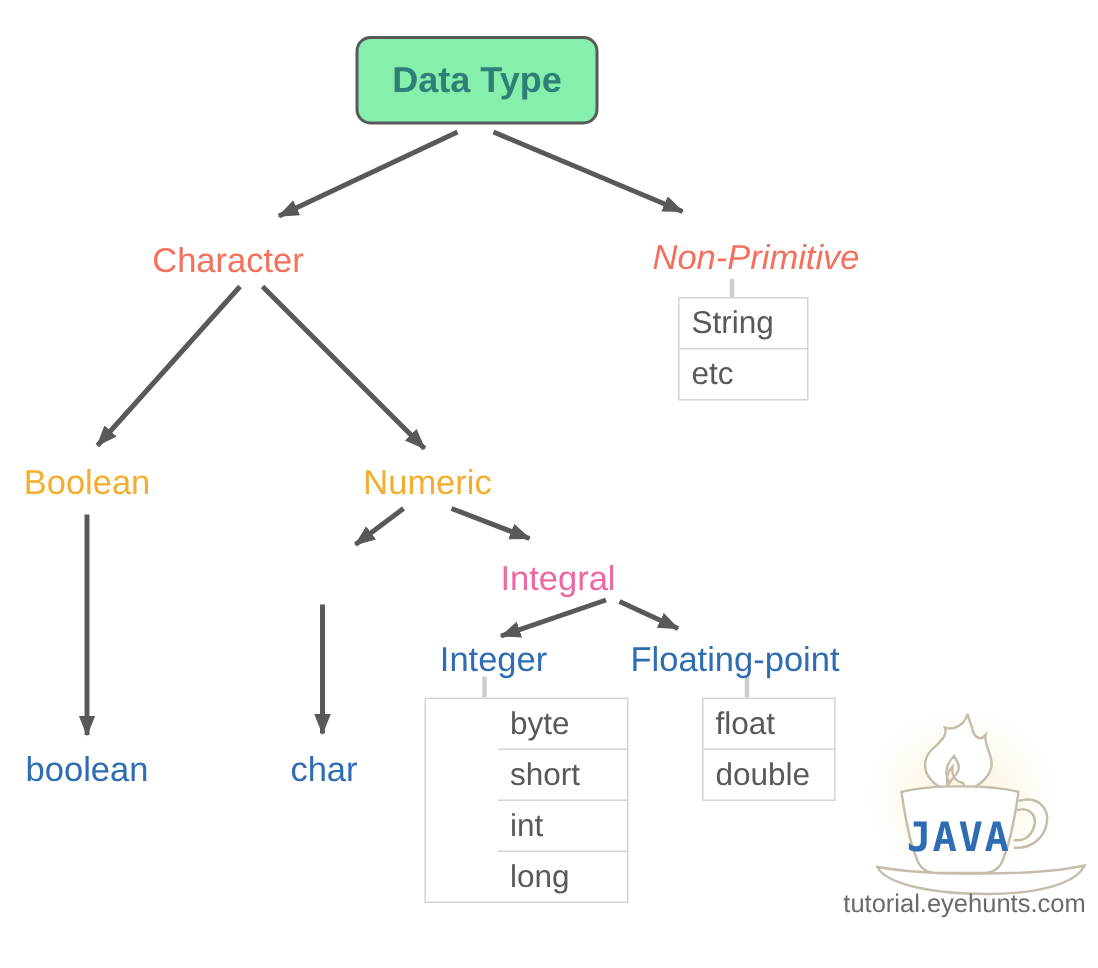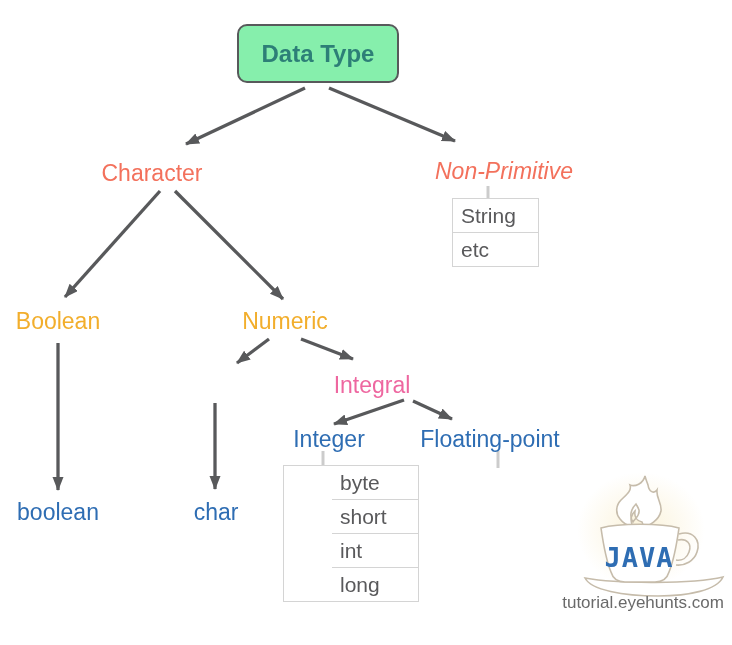--- a/index.html
+++ b/index.html
@@ -123,20 +123,24 @@
     <div class="cell">etc</div>
   </div>
 
   <div class="dtable" style="left:283px; top:465px; width:86px;padding-left:48px;">
     <div class="cell">byte</div>
     <div class="cell">short</div>
     <div class="cell">int</div>
     <div class="cell">long</div>
   </div>
 
+  <div class="dtable" style="left:468px; top:465px; width:87px;">
+    <div class="cell">float</div>
+    <div class="cell">double</div>
+  </div>
 
   <svg class="logo" width="152" height="140" viewBox="0 0 152 140">
     <defs>
       <radialGradient id="glow" cx="0.5" cy="0.5" r="0.5">
         <stop offset="0" stop-color="#faf0d2" stop-opacity="0.85"></stop>
         <stop offset="1" stop-color="#faf0d2" stop-opacity="0"></stop>
       </radialGradient>
     </defs>
     <ellipse cx="68" cy="70" rx="64" ry="58" fill="url(#glow)"></ellipse>
     <path class="logo-outline" d="M72,16 C70,24 62,27 57,25 C59,31 53,35 48,40 C43,45 42,53 47,59

